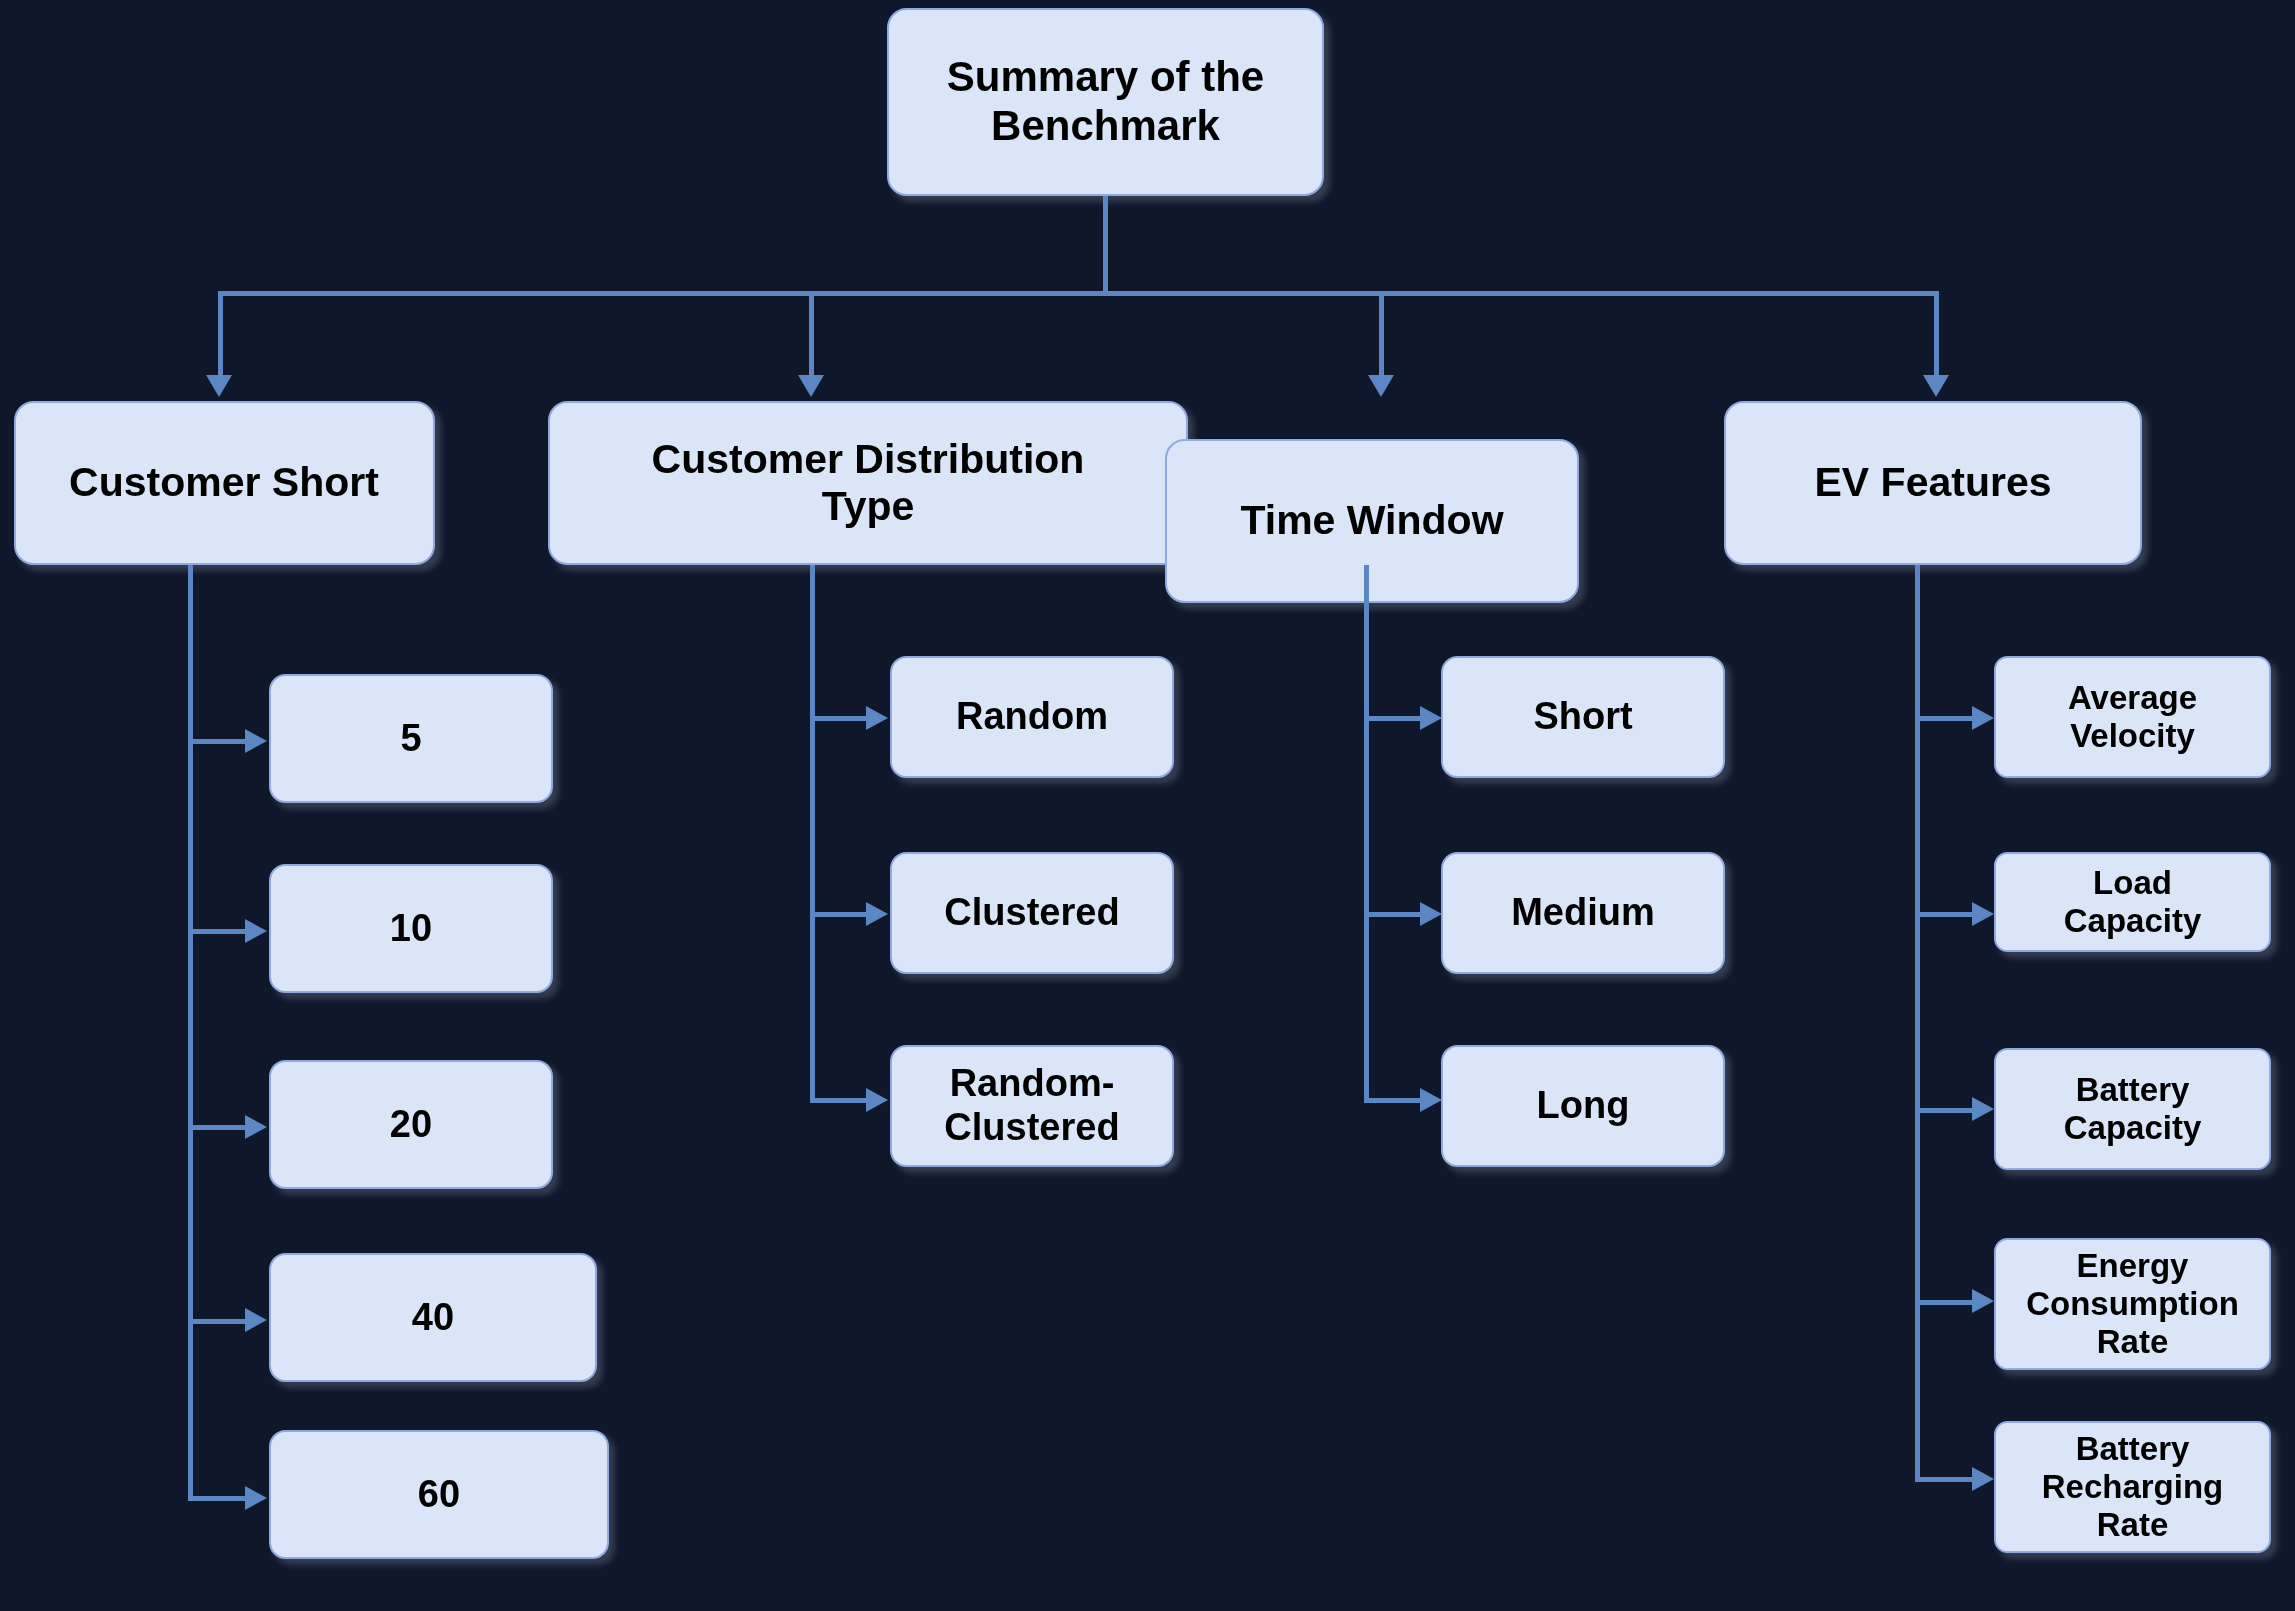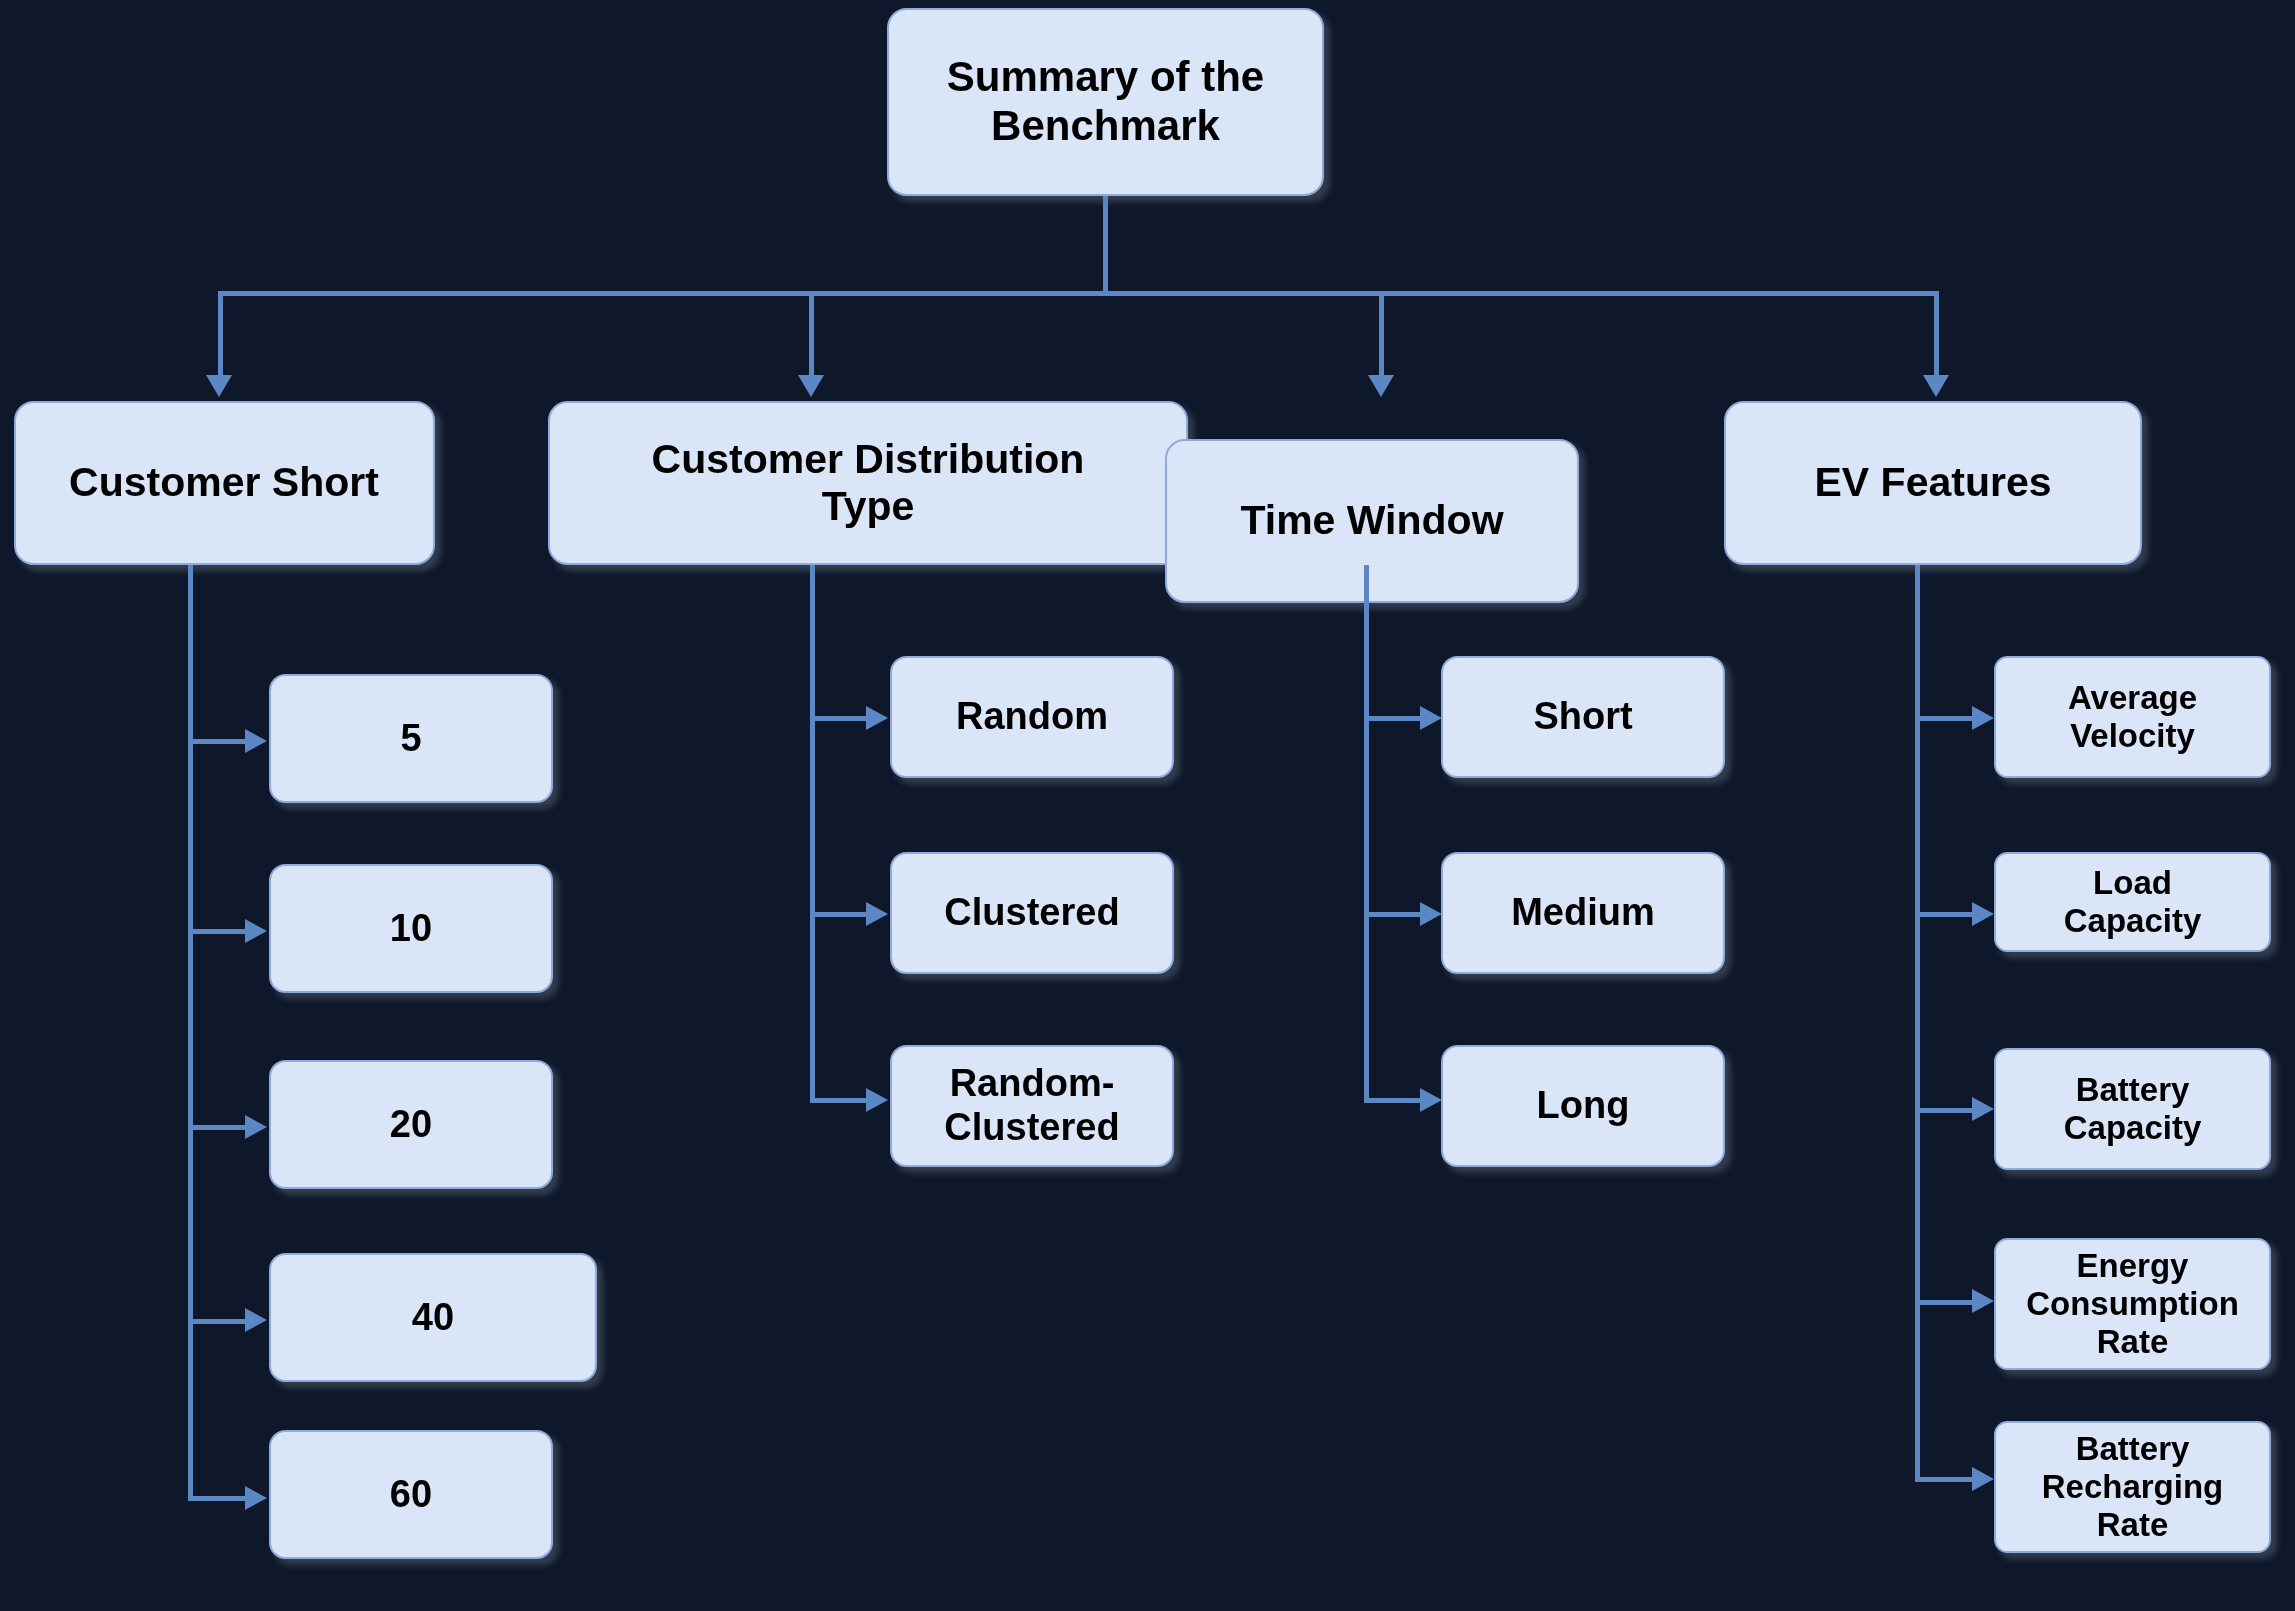--- a/index.html
+++ b/index.html
@@ -135,21 +135,21 @@
   </div>
   <div class="node leaf" style="left:269px; top:864px; width:284px; height:129px;">
     <span class="lbl">10</span>
   </div>
   <div class="node leaf" style="left:269px; top:1060px; width:284px; height:129px;">
     <span class="lbl">20</span>
   </div>
   <div class="node leaf" style="left:269px; top:1253px; width:328px; height:129px;">
     <span class="lbl">40</span>
   </div>
-  <div class="node leaf" style="left:269px; top:1430px; width:284px; height:129px;">
+  <div class="node leaf" style="left:269px; top:1430px; width:340px; height:129px;">
     <span class="lbl">60</span>
   </div>
 
   <div class="vline" style="left:810px; top:565px; height:535px;"></div>
 
   <div class="hline" style="left:810px; top:716px; width:59px;"></div>
   <div class="arrow-right" style="left:866px; top:706px;"></div>
 
   <div class="hline" style="left:810px; top:912px; width:59px;"></div>
   <div class="arrow-right" style="left:866px; top:902px;"></div>

